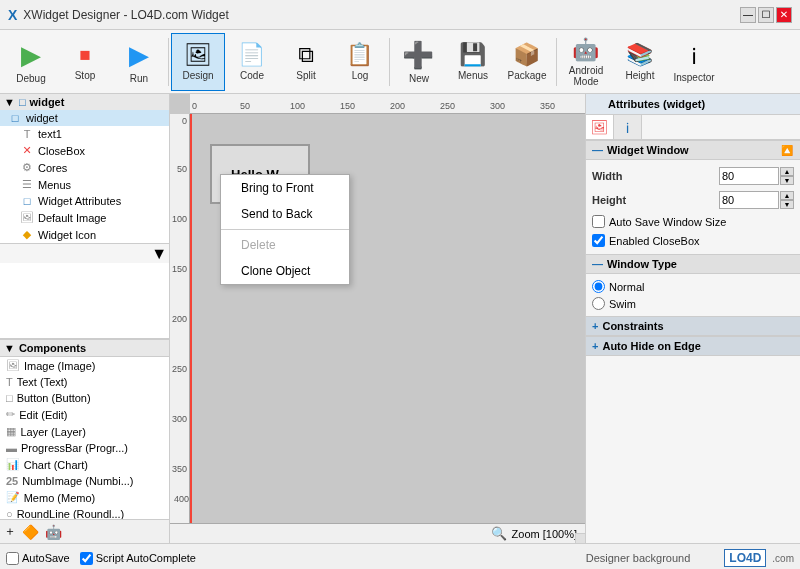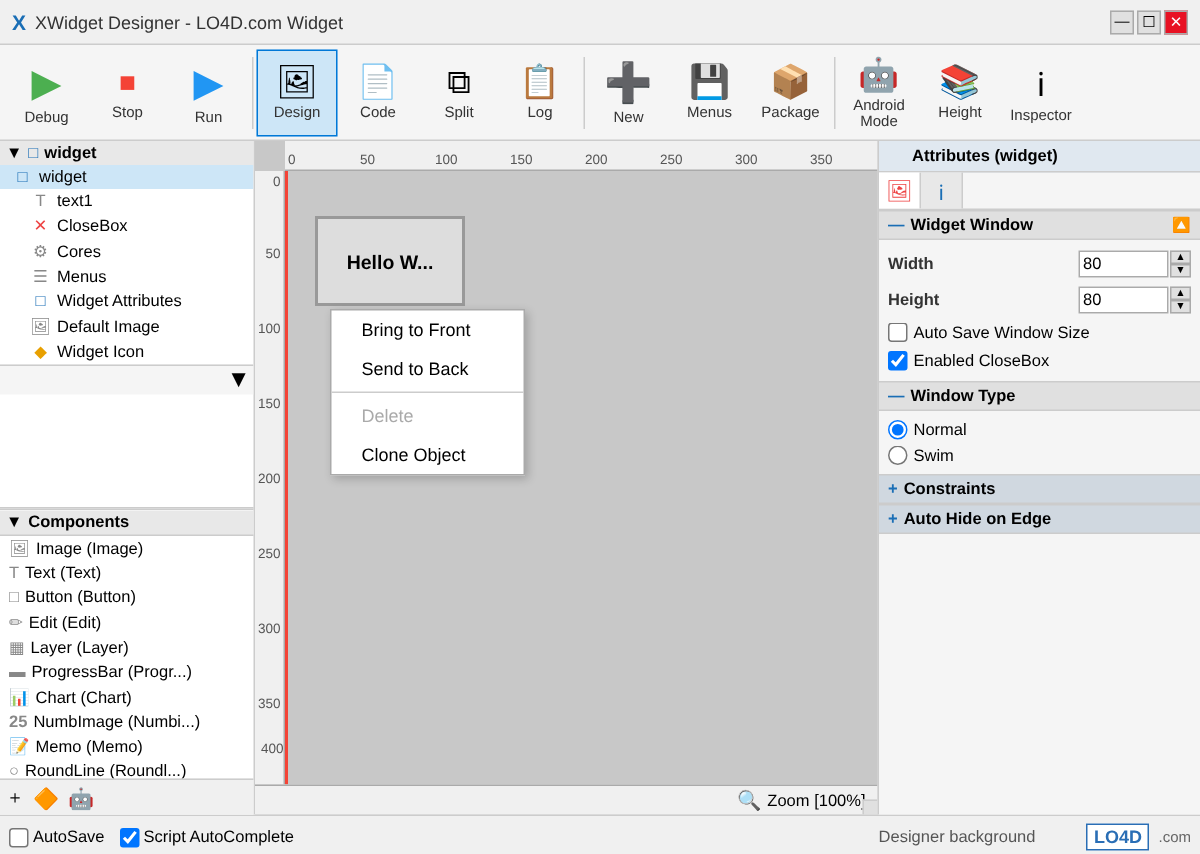--- a/index.html
+++ b/index.html
@@ -155,21 +155,20 @@
     }
     
     .context-menu {
       position: absolute;
       top: 80px; left: 50px;
       background: #fff;
       border: 1px solid #aaa;
       box-shadow: 2px 2px 6px rgba(0,0,0,0.2);
       min-width: 130px;
       z-index: 100;
-      margin-top: 32px;
     }
     .ctx-item {
       padding: 6px 20px;
       cursor: pointer;
       font-size: 12px;
     }
     .ctx-item.disabled { color: #aaa; cursor: default; }
     .ctx-sep { height: 1px; background: #ccc; margin: 2px 0; }
 
     

